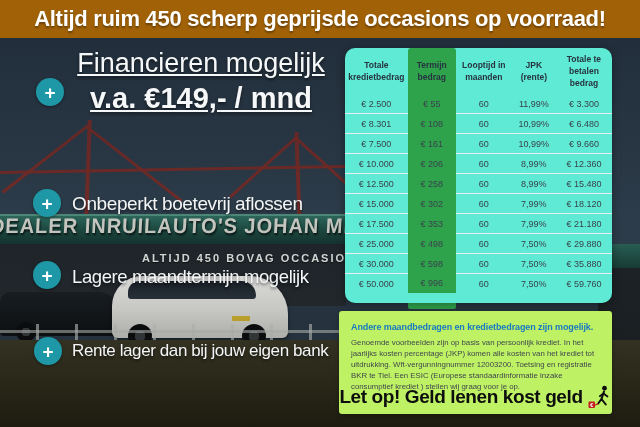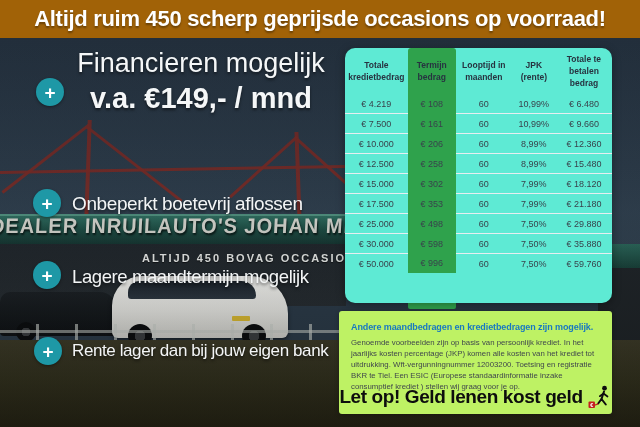--- a/index.html
+++ b/index.html
@@ -61,21 +61,21 @@
   .banner{position:absolute;left:0;top:0;width:640px;height:38px;
     background:#a16207;color:#fff;display:flex;align-items:center;justify-content:center;
     font-weight:700;font-size:22px;letter-spacing:-.3px;
     text-shadow:0 2px 2px rgba(0,0,0,.35);}
   
   .usp-circle{position:absolute;width:28px;height:28px;border-radius:50%;
     background:#1e98a6;color:#fff;display:flex;align-items:center;justify-content:center;
     font-weight:700;font-size:19px;line-height:1;box-shadow:0 1px 3px rgba(0,0,0,.4);}
   .c1{left:36px;top:78px;} .c2{left:33px;top:189px;} .c3{left:33px;top:261px;} .c4{left:34px;top:337px;}
   .headline{position:absolute;left:70px;top:48px;width:262px;text-align:center;color:#f5f7f8;
-    text-shadow:0 2px 3px rgba(0,0,0,.5);}
+    text-shadow:0 2px 3px rgba(0,0,0,.5);text-decoration:underline;}
   .headline .l1{font-size:27px;font-weight:400;}
   .headline .l2{font-size:29px;font-weight:700;margin-top:3px;}
   .usp-label{position:absolute;left:72px;color:#f3f5f6;font-size:19px;letter-spacing:-.4px;
     text-shadow:0 2px 3px rgba(0,0,0,.55);white-space:nowrap;}
   .t2{top:193px;} .t3{top:266px;font-size:18.5px;} .t4{top:341px;font-size:17px;}
   
   .card{position:absolute;left:345px;top:48px;width:267px;height:255px;
     background:#5eead4;border-radius:10px;box-shadow:0 2px 8px rgba(0,0,0,.35);}
   .green-tab{position:absolute;left:408px;top:296px;width:48px;height:13px;
     background:#2fa24c;border-radius:0 0 2px 2px;}
@@ -162,21 +162,28 @@
         <tr>
           <th>Totale kredietbedrag</th>
           <th class="green-head">Termijn bedrag</th>
           <th>Looptijd in maanden</th>
           <th>JPK (rente)</th>
           <th>Totale te betalen bedrag</th>
         </tr>
       </thead>
       <tbody>
           <tr>
-            <td>€ 4.219</td>
+            <td>€ 2.500</td>
+            <td class="green-cell">€ 55</td>
+            <td>60</td>
+            <td>11,99%</td>
+            <td>€ 3.300</td>
+          </tr>
+          <tr>
+            <td>€ 8.301</td>
             <td class="green-cell">€ 108</td>
             <td>60</td>
             <td>10,99%</td>
             <td>€ 6.480</td>
           </tr>
           <tr>
             <td>€ 7.500</td>
             <td class="green-cell">€ 161</td>
             <td>60</td>
             <td>10,99%</td>

